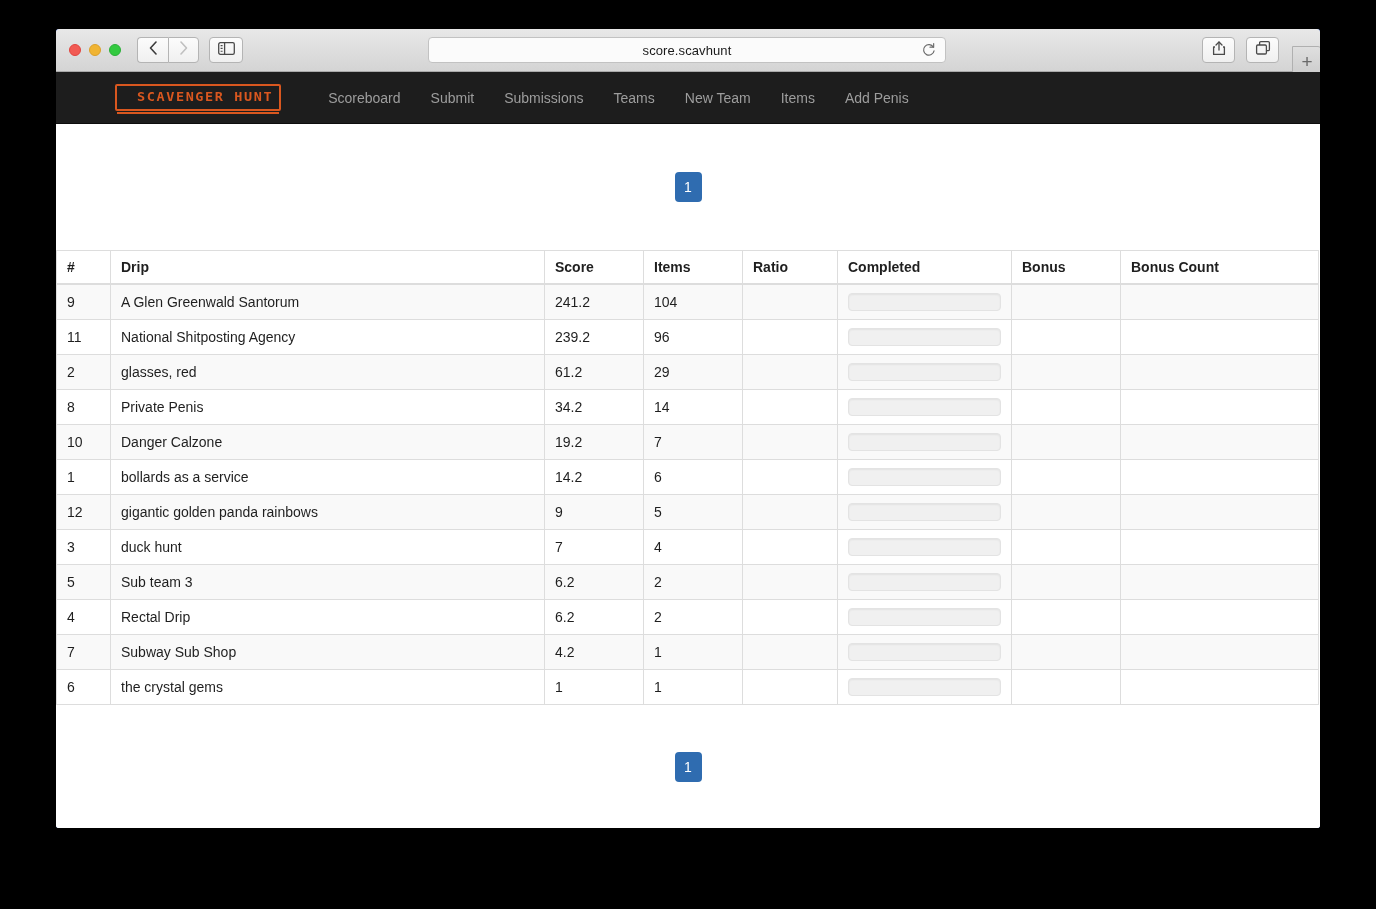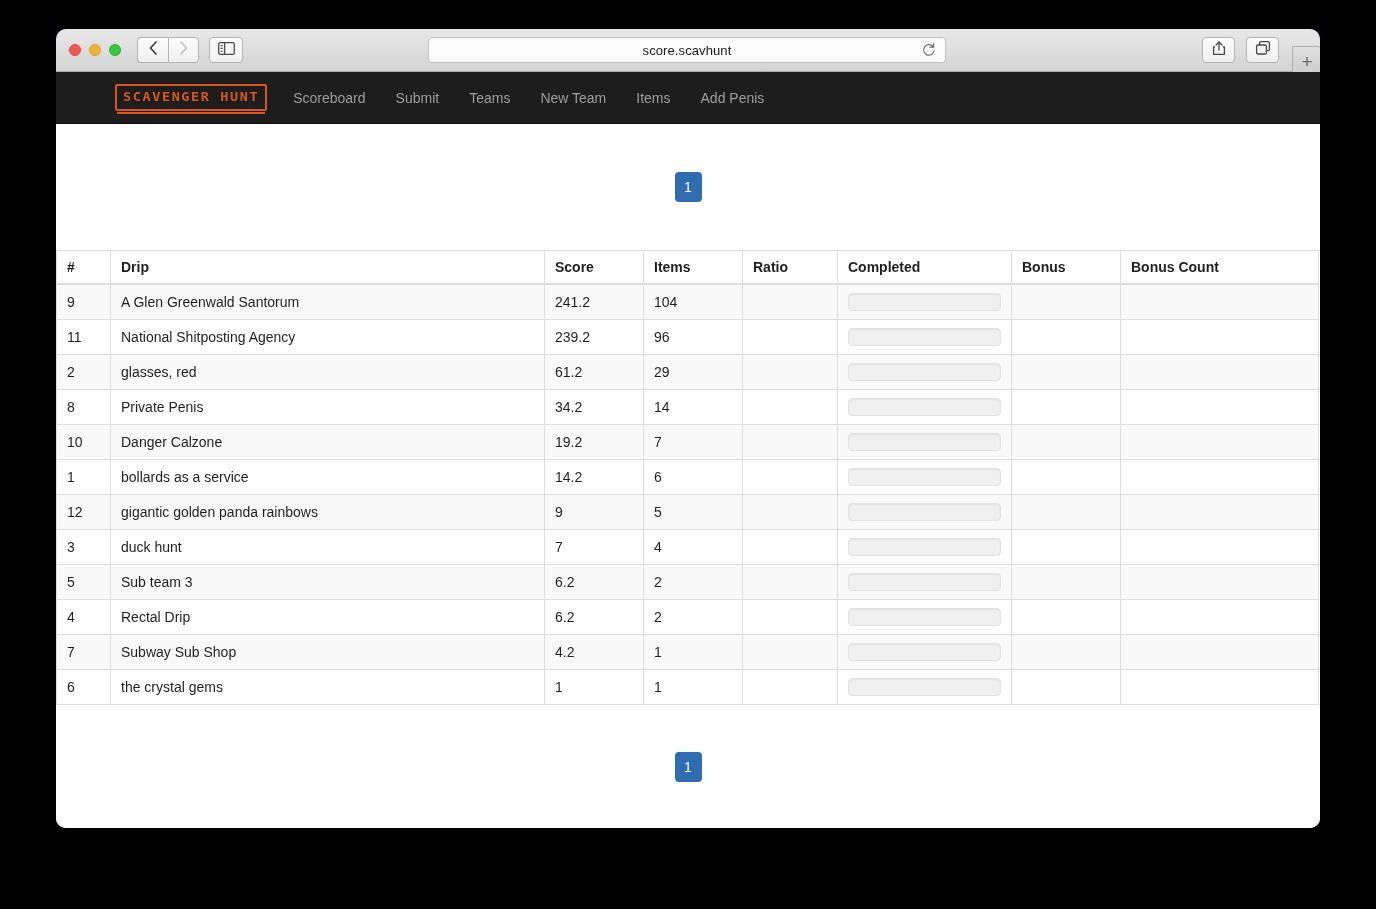--- a/index.html
+++ b/index.html
@@ -13,21 +13,21 @@
   }
 
   
   #browser-window {
     position: absolute;
     left: 56px;
     top: 29px;
     width: 1264px;
     height: 799px;
     background: #1d4ed8;
-    border-radius: 10px;
+    border-radius: 3px;
     overflow: hidden;
     box-shadow: 0 0 0 1px rgba(0,0,0,0.35);
   }
 
   
   #titlebar {
     position: relative;
     height: 43px;
     background: linear-gradient(to bottom, #e8e8e8 0%, #d4d4d4 100%);
     border-bottom: 1px solid #a9a9a9;
@@ -127,25 +127,25 @@
     height: 52px;
     background: #1d1d1d;
     border-bottom: 1px solid #0d0d0d;
     display: flex;
     align-items: center;
     box-sizing: border-box;
   }
 
   #brand {
     margin-left: 59px;
-    margin-right: 11px;
+    margin-right: 32px;
     display: inline-block;
     border: 2px solid #d9571f;
     border-radius: 2px;
-    padding: 2px 6px 3px 6px;
+    padding: 2px 6px 3px 20px;
     position: relative;
   }
   #brand-text {
     font-family: "DejaVu Sans Mono", monospace;
     font-size: 13.5px;
     font-weight: bold;
     letter-spacing: 1.6px;
     color: #d9571f;
     text-transform: uppercase;
     transform: scaleY(0.86);
@@ -323,20 +323,21 @@
 
   <div id="page">
 
     <div id="navbar">
       <div id="brand">
         <span id="brand-text">SCAVENGER HUNT</span>
         <span id="brand-underline"></span>
       </div>
       <a class="nav-link" href="#">Scoreboard</a>
       <a class="nav-link" href="#">Submit</a>
+      <a class="nav-link" href="#">Submissions</a>
       <a class="nav-link" href="#">Teams</a>
       <a class="nav-link" href="#">New Team</a>
       <a class="nav-link" href="#">Items</a>
       <a class="nav-link" href="#">Add Penis</a>
     </div>
 
     <div id="content">
 
       <div class="pager" id="pager-top">
         <div class="page-btn">1</div>

